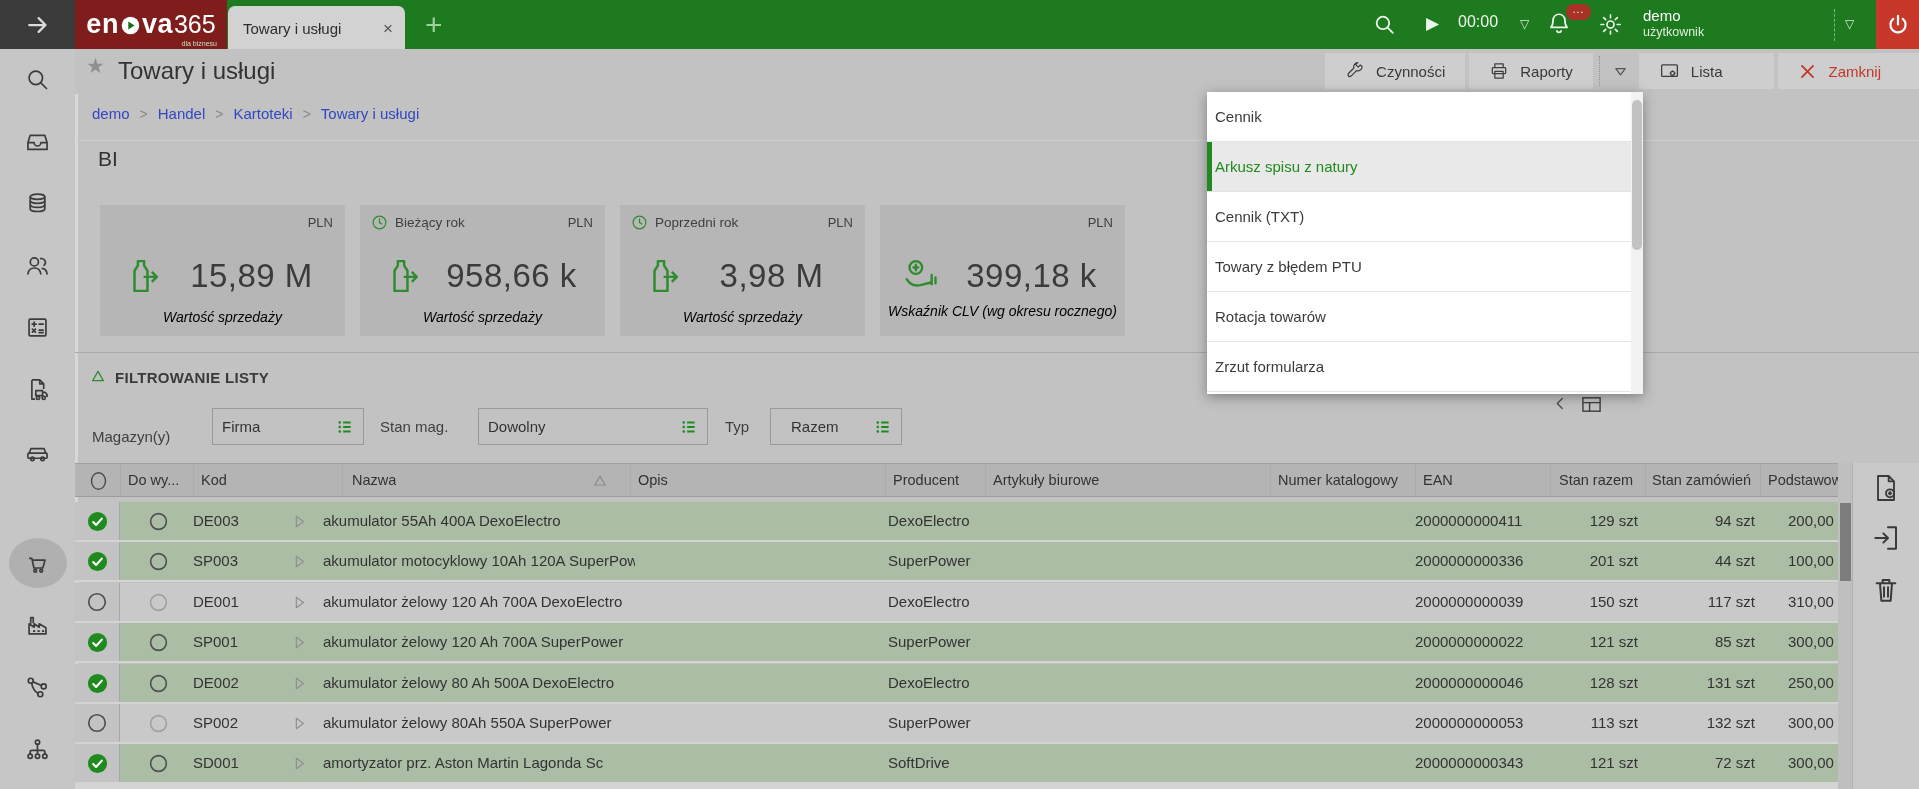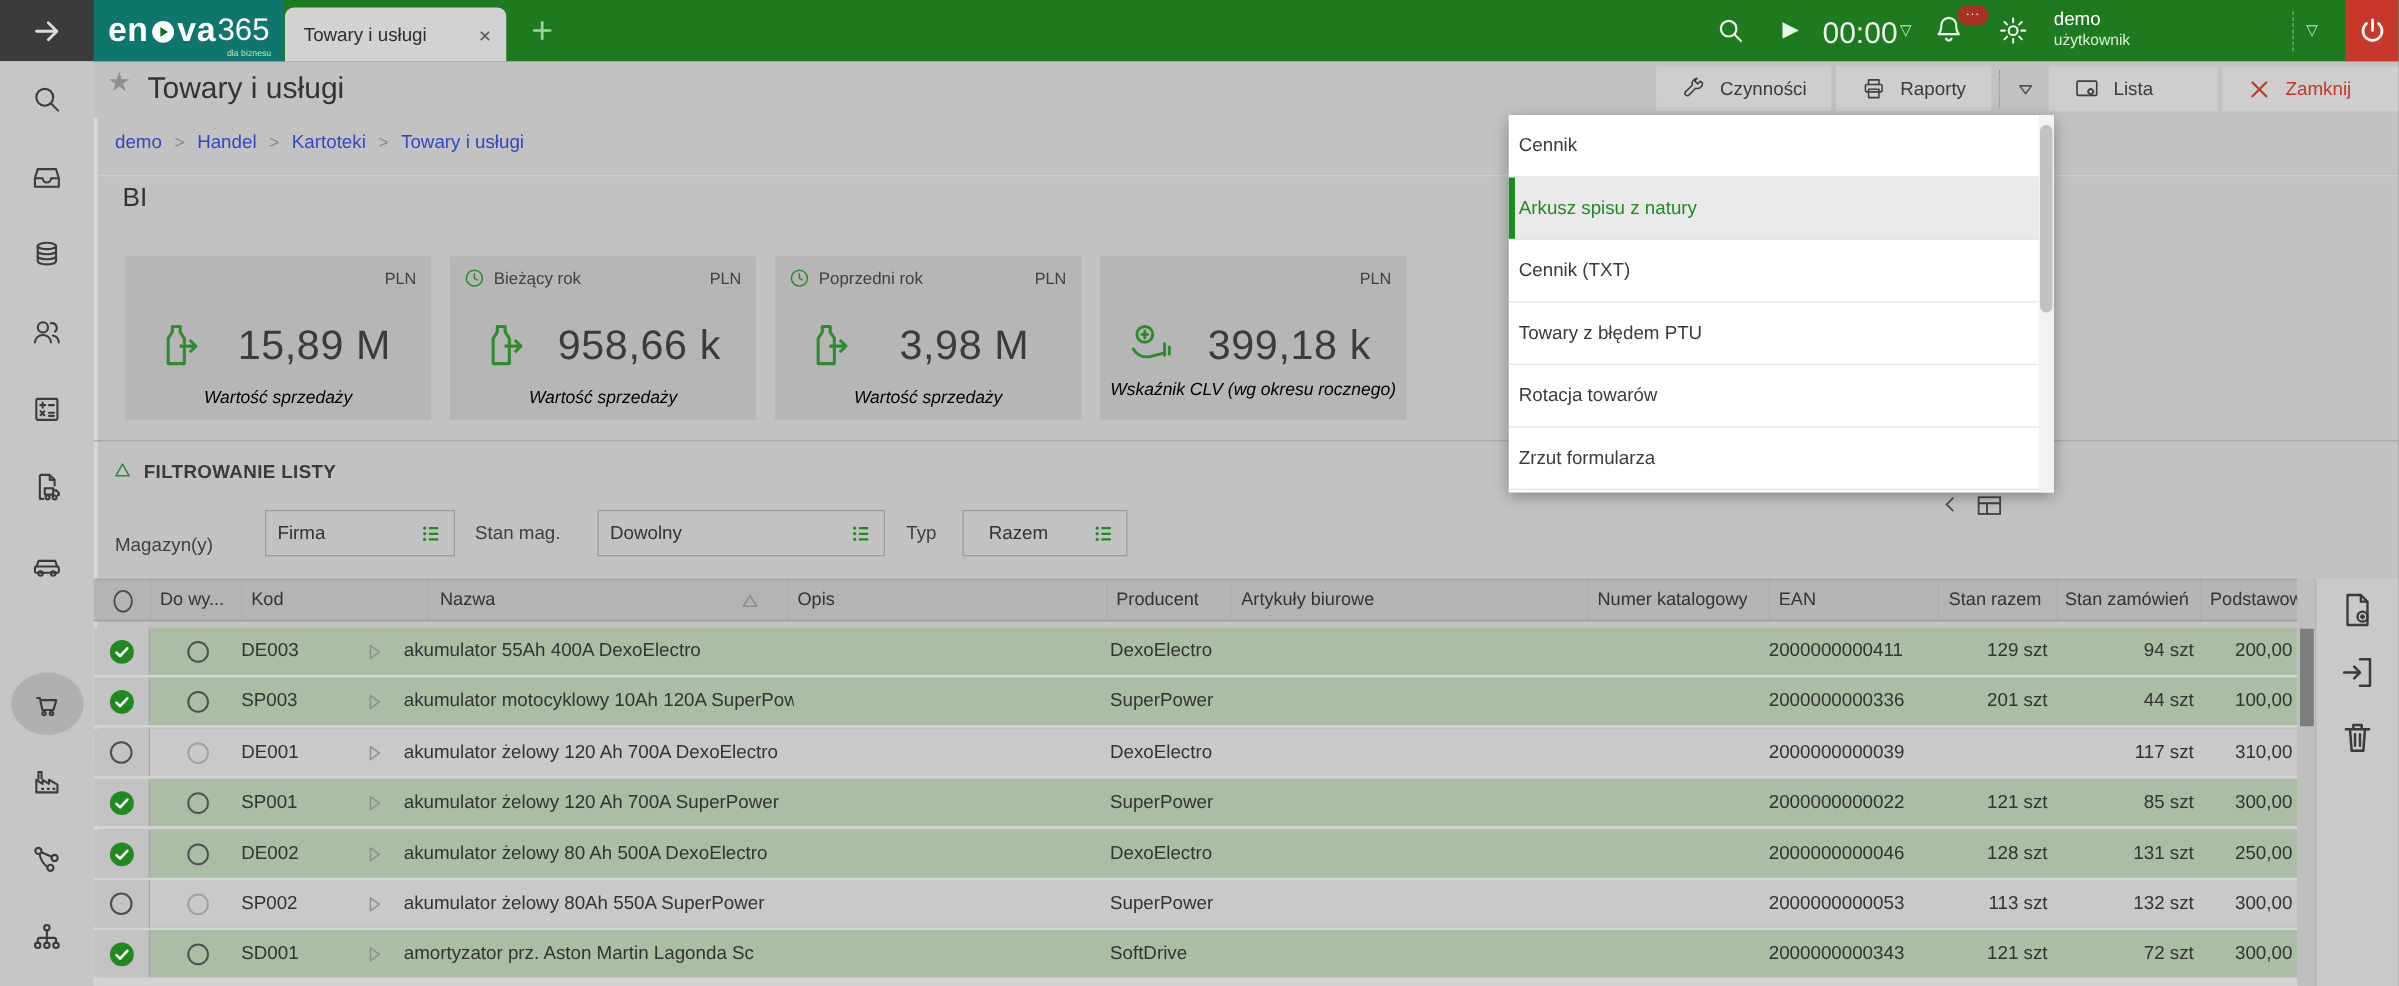--- a/index.html
+++ b/index.html
@@ -5,30 +5,30 @@
   html,body{margin:0;padding:0;background:#888;}
   .stage{position:relative;width:1919px;height:789px;overflow:hidden;background:#c2c2c2;
          font-family:"Liberation Sans",sans-serif;-webkit-font-smoothing:antialiased;}
   .abs{position:absolute;}
   svg{display:block;}
 
   
   .topbar{position:absolute;left:0;top:0;width:1919px;height:49px;background:#1e7a1e;}
   .corner{position:absolute;left:0;top:0;width:75px;height:49px;background:#3b3b3b;
           display:flex;align-items:center;justify-content:center;}
-  .logo{position:absolute;left:75px;top:0;width:152px;height:49px;background:#0f766e;
+  .logo{position:absolute;left:75px;top:0;width:152px;height:49px;background:#7f1d1d;
         display:flex;align-items:center;justify-content:center;color:#fff;}
   .logo .lg{font-size:27px;font-weight:700;letter-spacing:.5px;}
   .logo .lg365{font-size:25px;font-weight:400;margin-left:1px;}
   .logo .tagline{position:absolute;right:10px;bottom:2px;font-size:7px;color:#bfe0bf;font-weight:400;}
   .tab{position:absolute;left:228px;top:6px;width:177px;height:43px;background:#d2d2d2;
        border-radius:7px 7px 0 0;font-size:15px;color:#2d2d2d;line-height:45px;padding-left:15px;box-sizing:border-box;}
   .tab .close{position:absolute;right:12px;top:0;font-size:17px;color:#555;line-height:45px;}
   .newtab{position:absolute;left:425px;top:6px;font-size:30px;font-weight:300;color:#9cd09c;line-height:38px;}
-  .timer{position:absolute;left:1458px;top:13px;font-size:24px;color:#f0f6f0;}
+  .timer{position:absolute;left:1458px;top:13px;font-size:16px;color:#f0f6f0;}
   .caret-w{position:absolute;color:#d7ead7;font-size:12px;}
   .bellbadge{position:absolute;left:1566px;top:4px;width:25px;height:16px;background:#a93226;border-radius:9px;
              color:#fff;font-size:10px;text-align:center;line-height:12px;letter-spacing:1px;}
   .userbox{position:absolute;left:1643px;top:7px;color:#fff;line-height:1.2;}
   .userbox .l1{font-size:15px;}
   .userbox .l2{font-size:12.5px;color:#ddeedd;}
   .topsep{position:absolute;left:1834px;top:9px;height:32px;border-left:1px dashed rgba(255,255,255,.45);}
   .power{position:absolute;left:1876px;top:0;width:43px;height:49px;background:#c8382a;
          display:flex;align-items:center;justify-content:center;}
 
@@ -495,20 +495,21 @@
       </div>
     <div class="cell c-kod">DE001</div>
     <div class="expw">
         <svg width="19" height="19" viewBox="0 0 24 24">
           <path d="M8 5.5L17 12l-9 6.5z" fill="none" stroke="#8f8f8f" stroke-width="1.5" stroke-linejoin="round"></path>
         </svg>
       </div>
     <div class="cell c-nazwa">akumulator żelowy 120 Ah 700A DexoElectro</div>
     <div class="cell c-prod">DexoElectro</div>
     <div class="cell c-ean">2000000000039</div>
+    <div class="cell c-sr">150 szt</div>
     <div class="cell c-sz">117 szt</div>
     <div class="cell c-cena">310,00 PLN</div>
   </div>
   <div class="trow checked" style="top:623px;">
     <div class="rbody"></div>
     <div class="gut">
       <svg class="ck" width="23" height="23" viewBox="0 0 24 24">
           <circle cx="12" cy="12" r="10" fill="#1f8b1f"></circle>
           <path d="M7.5 12.6l3 3 6-6.6" stroke="#fff" stroke-width="2.2" fill="none" stroke-linecap="round" stroke-linejoin="round"></path>
         </svg>

